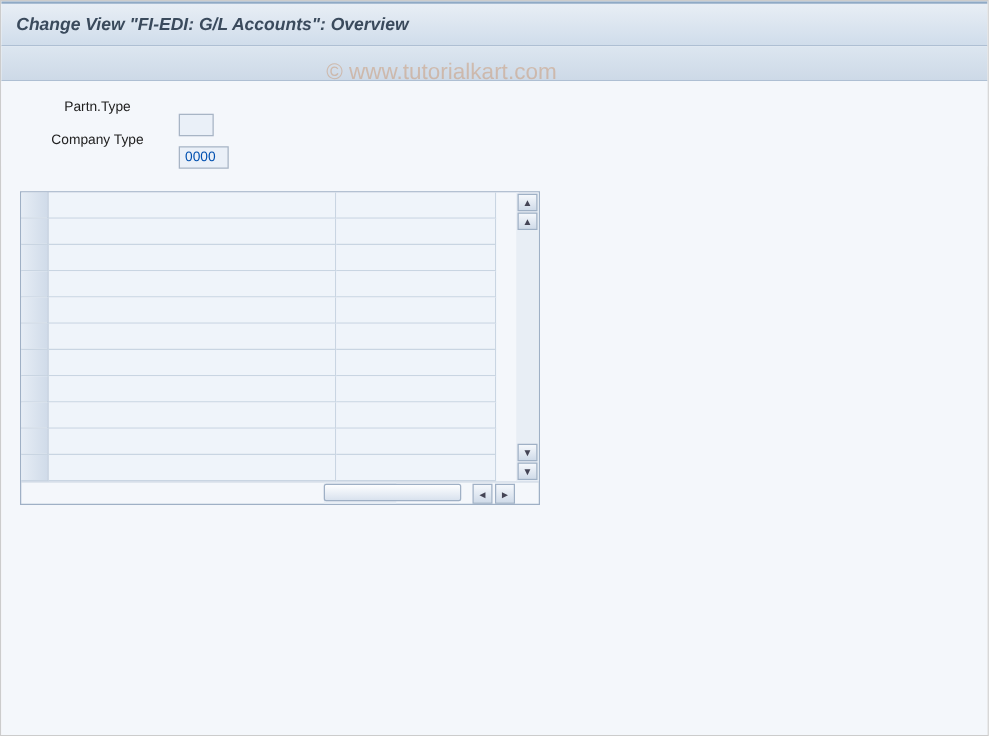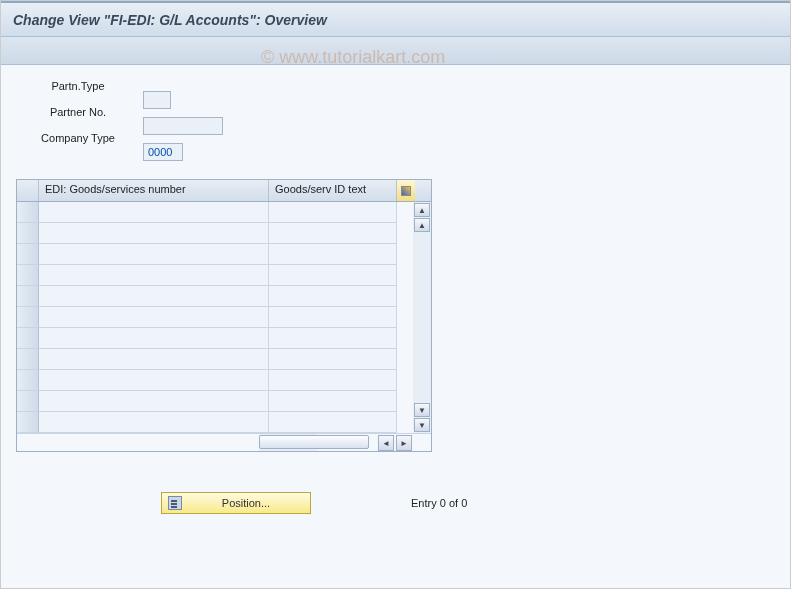--- a/index.html
+++ b/index.html
@@ -87,38 +87,26 @@
 </div>
 <div class="toolbar"></div>
 
 <div class="main-bg">
 <div class="form-area">
   <div class="form-row">
     <span class="form-label">Partn.Type</span>
     <span class="field-box small-field"></span>
   </div>
   <div class="form-row">
-    <span class="form-label">Partner No.</span>
-    <span class="field-box med-field"></span>
-  </div>
-  <div class="form-row">
     <span class="form-label">Company Type</span>
     <span class="field-box code-field">0000</span>
   </div>
 </div>
 
 <div class="table-area">
-  <div class="table-header-row">
-    <div class="th-selector"></div>
-    <div class="th-col1">EDI: Goods/services number</div>
-    <div class="th-col2">Goods/serv ID text</div>
-    <div class="th-settings">
-          <div class="settings-icon"></div>
-        </div>
-  </div>
   <div class="table-body" id="tbody">
     <div class="tb-row">
           <div class="tb-selector"></div>
           <div class="tb-cell1"></div>
           <div class="tb-cell2"></div>
           <div class="tb-scroll"></div>
         </div>
         <div class="tb-row">
           <div class="tb-selector"></div>
           <div class="tb-cell1"></div>
@@ -192,22 +180,15 @@
           <div class="hs-thumb"></div>
         </div>
     <div class="hs-arrows">
       <div class="hs-arrow">◄</div>
       <div class="hs-arrow">►</div>
     </div>
     <div class="hs-corner"></div>
   </div>
 </div>
 
-<div class="footer-row">
-  <div class="pos-button">
-    <span class="pos-icon"></span>
-    <span class="pos-label">Position...</span>
-  </div>
-  <span class="entry-text">Entry 0 of 0</span>
-</div>
 </div>
 
 <div class="watermark">© www.tutorialkart.com</div>
 
 </body></html>

